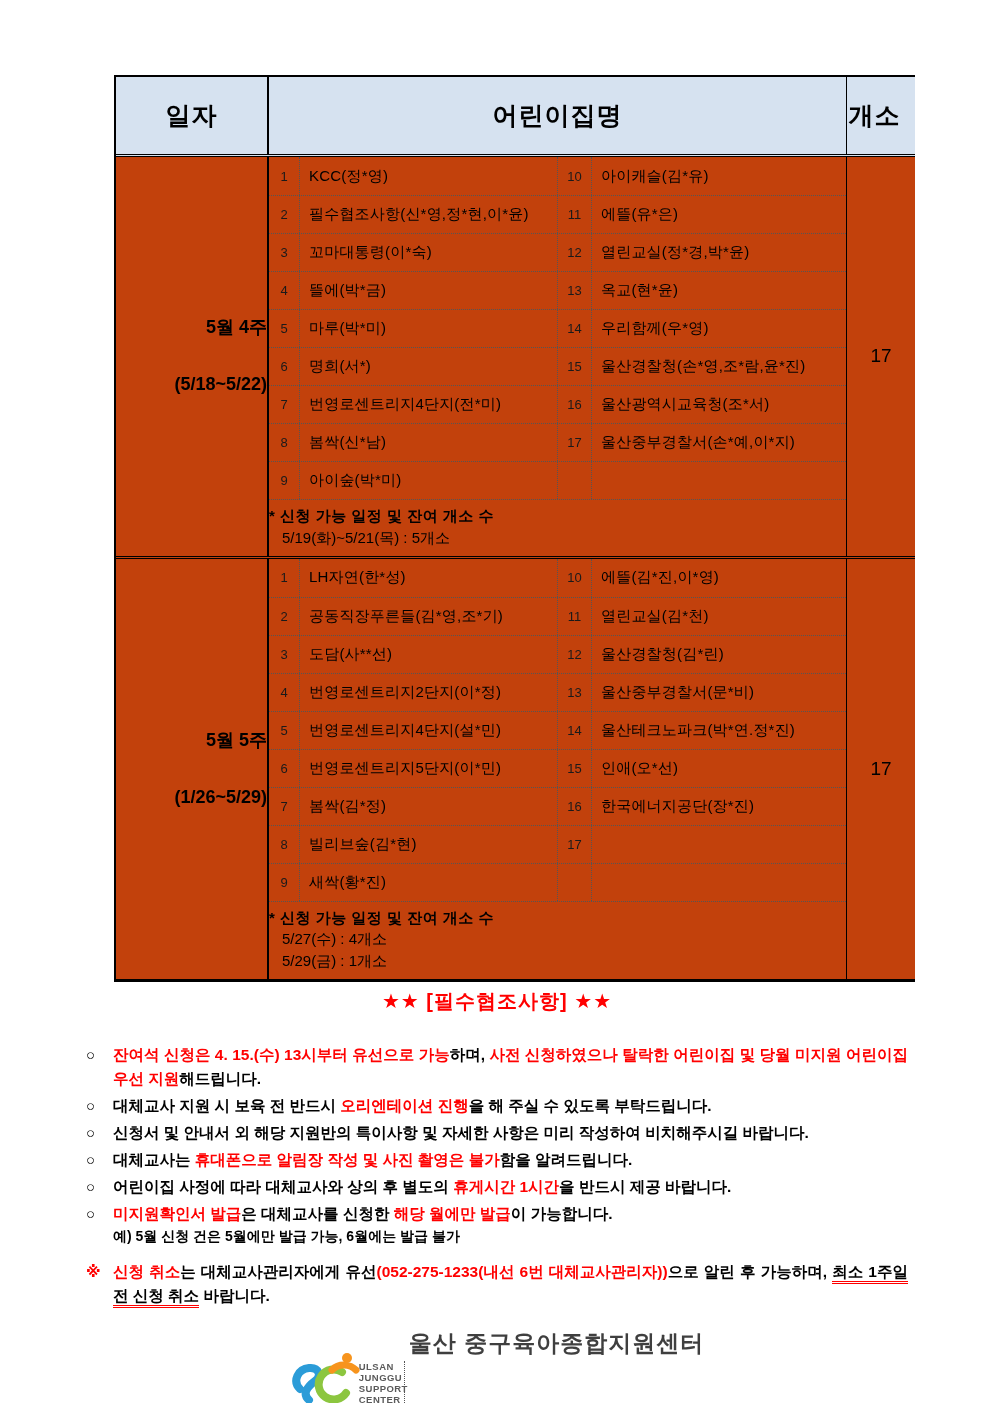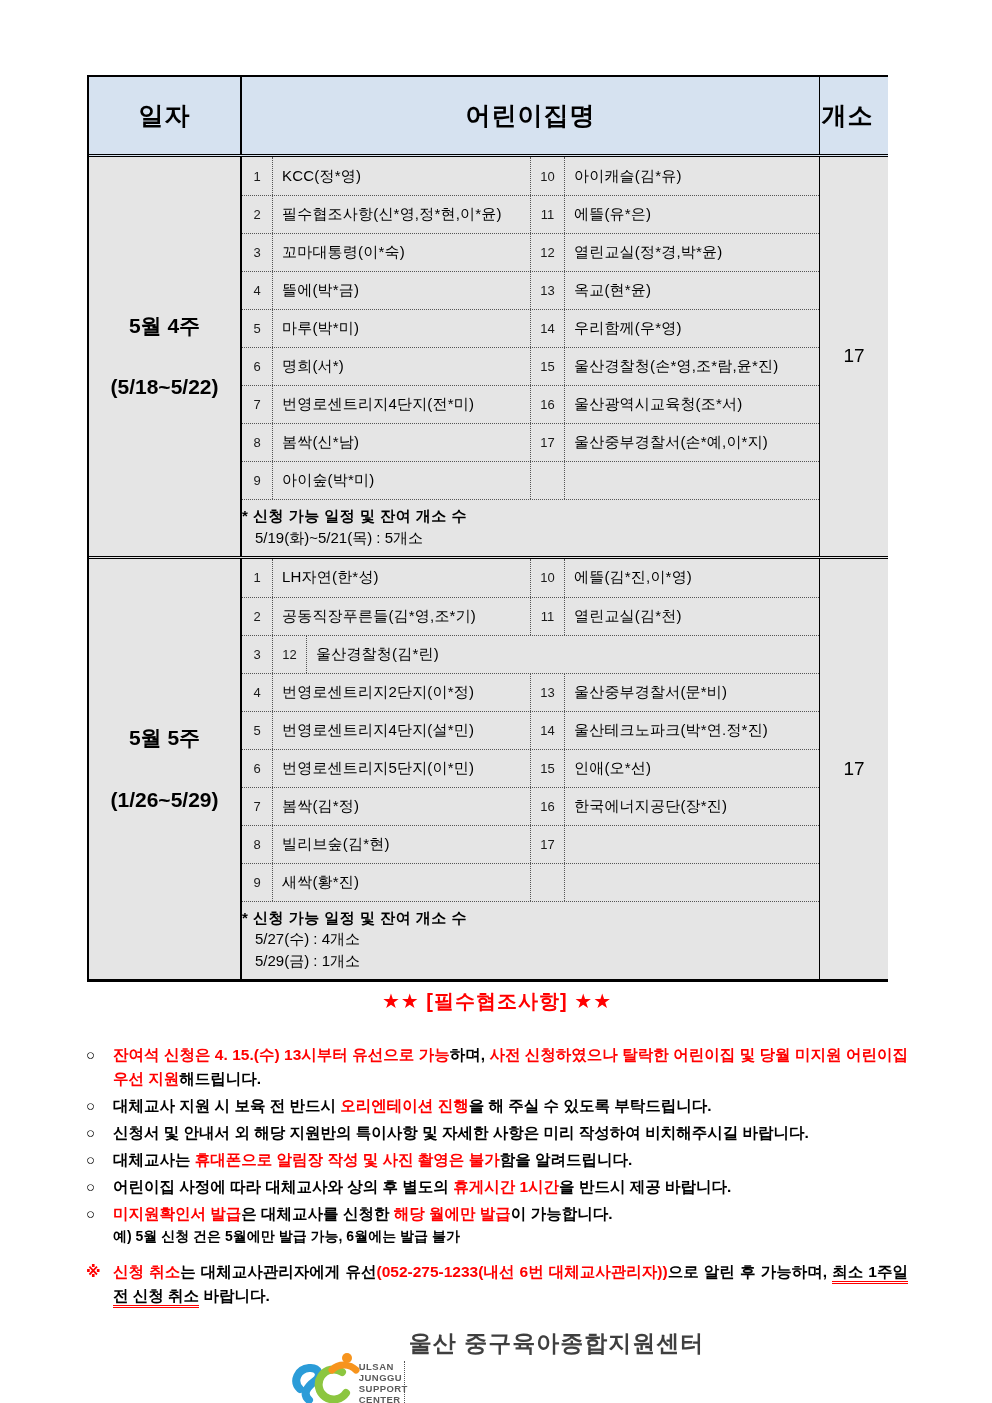--- a/index.html
+++ b/index.html
@@ -6,36 +6,36 @@
   html,body { background:#ffffff; }
   body {
     width: 992px; height: 1403px; position: relative;
     font-family: "Liberation Sans", "DejaVu Sans", sans-serif;
     color: #000;
   }
   .page { position:absolute; inset:0; }
 
   
   .sched-table {
-    position:absolute; left:87px; top:75px; width:801px;
+    position:absolute; left:114px; top:75px; width:801px;
     border-top:2px solid #000; border-left:2px solid #000; border-bottom:3px solid #000;
-    background:#e5e5e5;
+    background:#c2410c;
   }
   .thead { display:flex; height:80px; background:#d6e2f0; border-bottom:3px double #000; }
   .th { display:flex; align-items:center; justify-content:center; font-size:25px; font-weight:600; letter-spacing:1px; }
   .th-date { width:153px; border-right:2px solid #000; }
   .th-name { width:577px; }
   .th-count { width:56px; border-left:1px solid #000; }
 
   .week { display:flex; }
   .week + .week { border-top:3px double #000; }
   .date-cell {
     width:153px; border-right:2px solid #000;
-    display:flex; flex-direction:column; align-items:center; justify-content:center;
-    font-size:21px; font-weight:600; line-height:1.5; text-align:center;gap:30px;
+    display:flex; flex-direction:column; align-items:flex-end; justify-content:center;
+    font-size:18px; font-weight:600; line-height:1.5; text-align:center;gap:30px;
   }
   .mid { width:577px; display:flex; flex-direction:column; }
   .count-cell { width:69px; border-left:1px solid #000; display:flex; align-items:center; justify-content:center; font-size:19px; }
 
   .entry-row { display:flex; height:38px; flex:none; }
   .entry-row + .entry-row { border-top:1px dotted #555; }
   .en { width:31px; flex:none; border-right:1px dotted #555; display:flex; align-items:center; justify-content:center; font-size:13px; color:#1a1a1a; }
   .ename { width:258px; flex:none; border-right:1px dotted #555; display:flex; align-items:center; padding-left:9px; font-size:15px; letter-spacing:0.2px; }
   .en2 { width:34px; }
   .ename2 { width:253px; border-right:none; }
@@ -154,20 +154,21 @@
           <div class="ename ename2">에뜰(김*진,이*영)</div>
         </div>
         <div class="entry-row">
           <div class="en">2</div>
           <div class="ename">공동직장푸른들(김*영,조*기)</div>
           <div class="en en2">11</div>
           <div class="ename ename2">열린교실(김*천)</div>
         </div>
         <div class="entry-row">
           <div class="en">3</div>
+          <div class="ename">도담(사**선)</div>
           <div class="en en2">12</div>
           <div class="ename ename2">울산경찰청(김*린)</div>
         </div>
         <div class="entry-row">
           <div class="en">4</div>
           <div class="ename">번영로센트리지2단지(이*정)</div>
           <div class="en en2">13</div>
           <div class="ename ename2">울산중부경찰서(문*비)</div>
         </div>
         <div class="entry-row">

